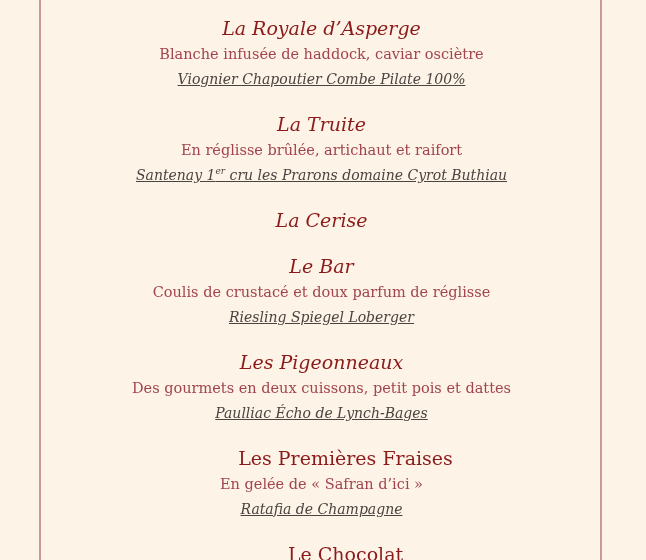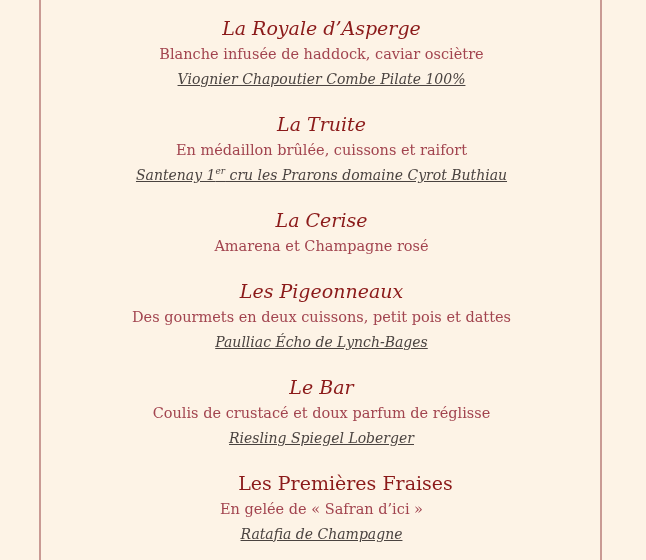--- a/index.html
+++ b/index.html
@@ -83,39 +83,38 @@
   <div class="menu">
 
     <div class="course">
       <p class="title">La Royale d’Asperge</p>
       <p class="desc">Blanche infusée de haddock, caviar osciètre</p>
       <p class="wine">Viognier Chapoutier Combe Pilate 100%</p>
     </div>
 
     <div class="course">
       <p class="title">La Truite</p>
-      <p class="desc">En médaillon brûlée, cuissons et raifort</p>
+      <p class="desc">En réglisse brûlée, artichaut et raifort</p>
       <p class="wine"><span>Santenay 1</span><sup>er</sup><span> cru les Prarons domaine Cyrot Buthiau</span></p>
     </div>
 
     <div class="course no-wine">
       <p class="title">La Cerise</p>
-      <p class="desc">Amarena et Champagne rosé</p>
+    </div>
+
+    <div class="course">
+      <p class="title">Le Bar</p>
+      <p class="desc">Coulis de crustacé et doux parfum de réglisse</p>
+      <p class="wine">Riesling Spiegel Loberger</p>
     </div>
 
     <div class="course">
       <p class="title">Les Pigeonneaux</p>
       <p class="desc">Des gourmets en deux cuissons, petit pois et dattes</p>
       <p class="wine">Paulliac Écho de Lynch-Bages</p>
-    </div>
-
-    <div class="course">
-      <p class="title">Le Bar</p>
-      <p class="desc">Coulis de crustacé et doux parfum de réglisse</p>
-      <p class="wine">Riesling Spiegel Loberger</p>
     </div>
 
     <div class="course">
       <p class="title upright">Les Premières Fraises</p>
       <p class="desc">En gelée de « Safran d’ici »</p>
       <p class="wine">Ratafia de Champagne</p>
     </div>
 
     <div class="course">
       <p class="title upright">Le Chocolat</p>

